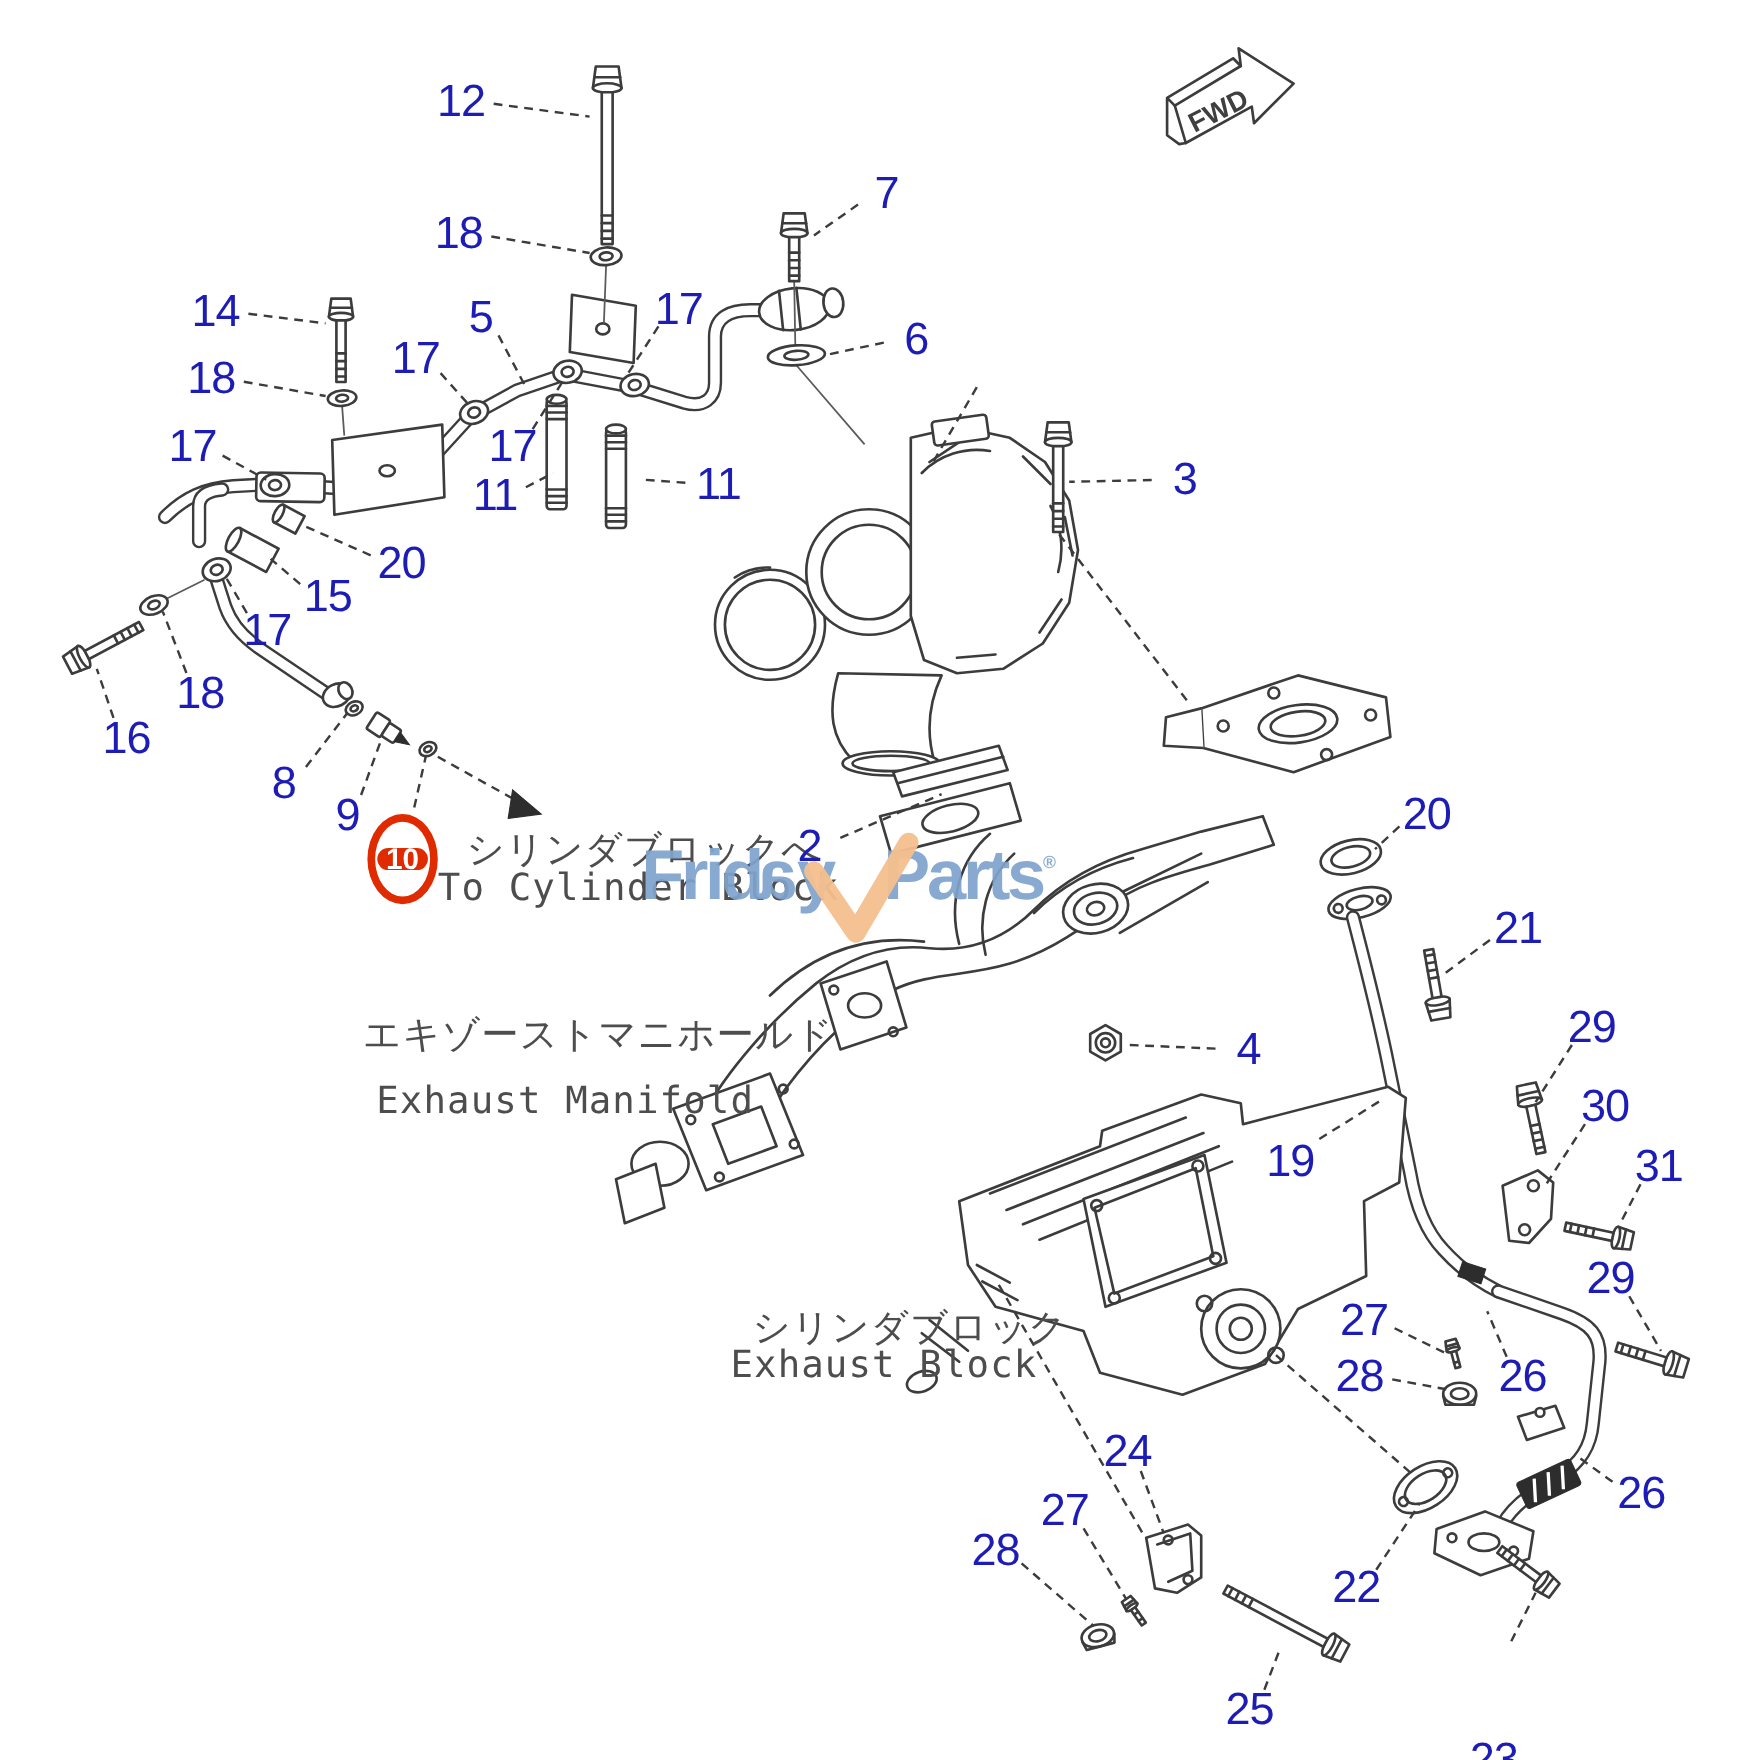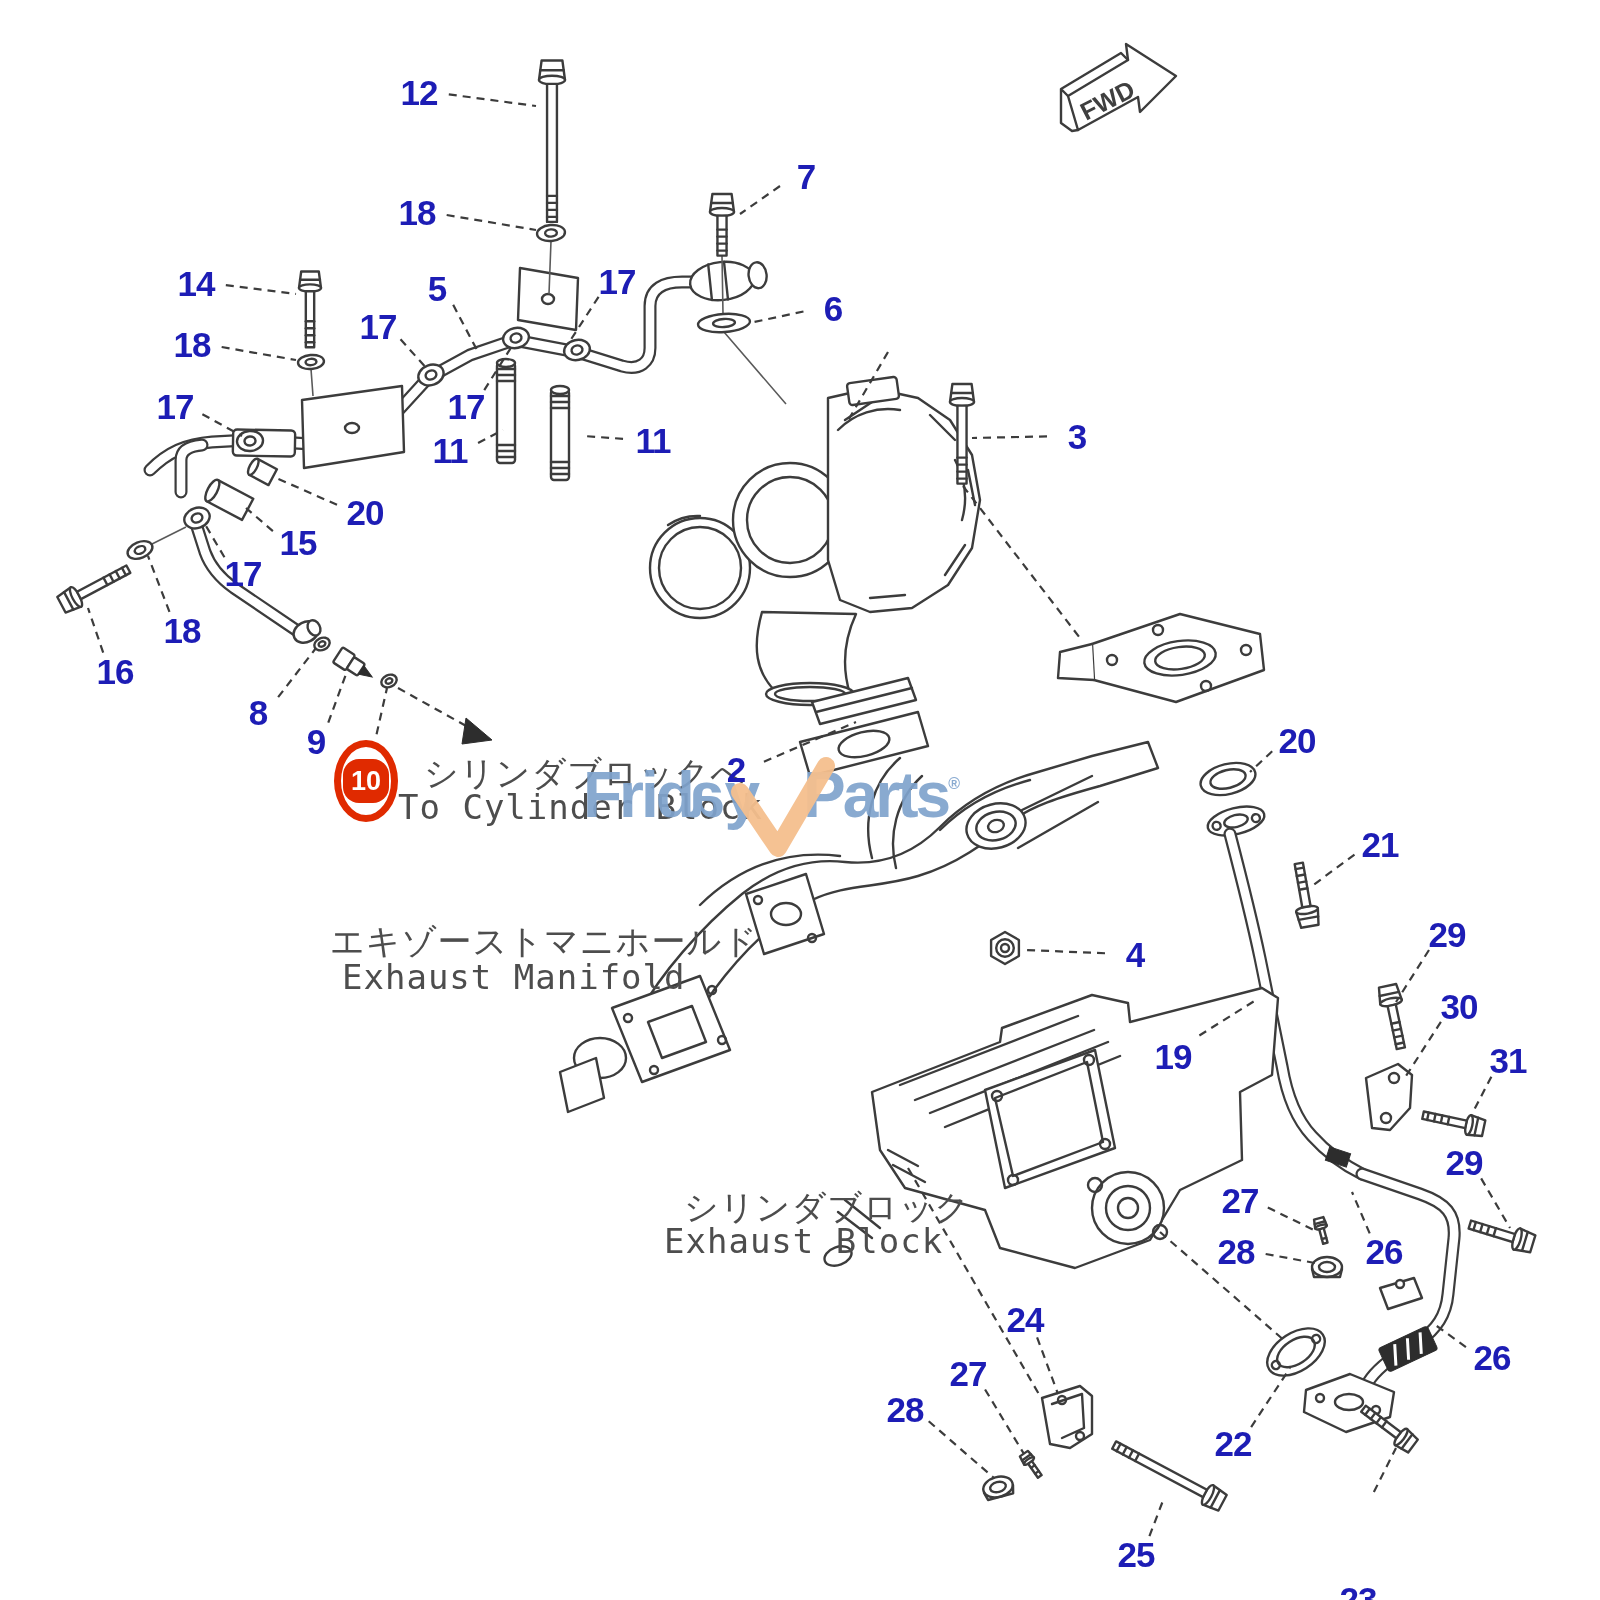--- a/index.html
+++ b/index.html
@@ -10,25 +10,25 @@
   .lnw{stroke:#3c3c3c;stroke-width:2.4;fill:#fff;stroke-linejoin:round;}
   .thin{stroke:#5a5a5a;stroke-width:1.6;fill:none;}
   .dash{stroke:#3c3c3c;stroke-width:2.2;fill:none;stroke-dasharray:8 6;}
   .tube{stroke:#3c3c3c;stroke-width:13;fill:none;stroke-linecap:round;stroke-linejoin:round;}
   .tube-i{stroke:#fff;stroke-width:8.6;fill:none;stroke-linecap:round;stroke-linejoin:round;}
   .dark{fill:#2d2d2d;stroke:#2d2d2d;}
   .annotation{position:absolute;z-index:2;font-family:"DejaVu Sans Mono","DejaVu Sans",monospace;
       font-size:34px;color:#4d4d4d;letter-spacing:1px;white-space:pre;line-height:1;}
   .turbo-label{position:absolute;z-index:3;font-weight:700;font-size:30px;line-height:1.16;
       letter-spacing:.5px;color:var(--blue,#1d1db5);}
-  .callout{position:absolute;z-index:5;transform:translate(-50%,-50%);font-weight:700;
-      font-size:35px;color:var(--blue,#1d1db5);letter-spacing:-1px;line-height:1;}
+  .callout{position:absolute;z-index:5;transform:translate(-50%,-50%);font-weight:400;
+      font-size:41px;color:var(--blue,#1d1db5);letter-spacing:-1px;line-height:1;}
   .badge{position:absolute;z-index:6;transform:translate(-50%,-50%);width:50px;height:68px;
       border:7px solid var(--red,#e02a00);border-radius:50%;display:flex;align-items:center;justify-content:center;}
-  .badge .pill{width:46px;height:44px;background:var(--red,#e02a00);border-radius:16px;
+  .badge .pill{width:46px;height:20px;background:var(--red,#e02a00);border-radius:16px;
       display:flex;align-items:center;justify-content:center;color:#fff;font-weight:700;font-size:27px;}
   .watermark{position:absolute;z-index:4;left:583px;top:758px;font-weight:700;font-size:64px;
       letter-spacing:-3px;color:var(--wmblue,#7fa3cd);opacity:.92;white-space:nowrap;}
   .watermark .gap{display:inline-block;width:46px;}
   .watermark sup{font-size:16px;vertical-align:28px;letter-spacing:0;}
   .watermark .flip{display:inline-block;transform:scaleX(-1);}
   .wm-check{position:absolute;z-index:4;left:726px;top:756px;}
 </style>
 </head>
 <body>
@@ -464,21 +464,21 @@
         <line class="dash" x1="1373.862428897632" y1="1492.024418197271" x2="1396" y2="1448"></line>
         <line class="dash" x1="1149.4164078649987" y1="1536.1114561800016" x2="1164" y2="1498"></line>
       </g>
   </svg>
 
 
   <div id="annotation-layer">
       <div class="annotation" style="left: 424px; top: 756px;">シリンダブロックへ</div>
       <div class="annotation" style="left: 398px; top: 790px;">To Cylinder Block</div>
       <div class="annotation" style="left: 330px; top: 924px;">エキゾーストマニホールド</div>
-      <div class="annotation" style="left: 342px; top: 960px;">Exhaust Manifold</div>
+      <div class="annotation" style="left: 342px; top: 984px;">Exhaust Manifold</div>
       <div class="annotation" style="left: 684px; top: 1190px;">シリンダブロック</div>
       <div class="annotation" style="left: 664px; top: 1224px;">Exhaust Block</div>
     </div>
 
   <div class="watermark">
     <span>Frid<span class="flip">a</span>y</span><span class="gap"></span><span>Parts</span><sup>®</sup>
   </div>
   <svg class="wm-check" width="110" height="105" viewBox="0 0 110 105">
     <path d="M14,36 L52,92 L100,10" stroke="#f4bf8d" stroke-width="18" fill="none" stroke-linecap="round" stroke-linejoin="round" opacity="0.95"></path>
   </svg>

